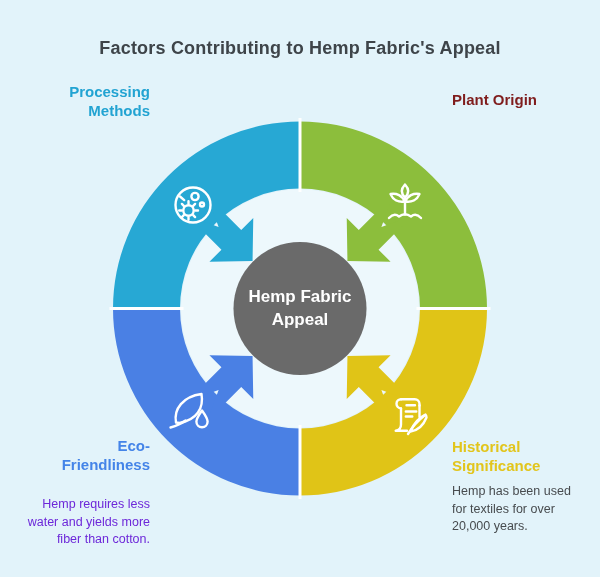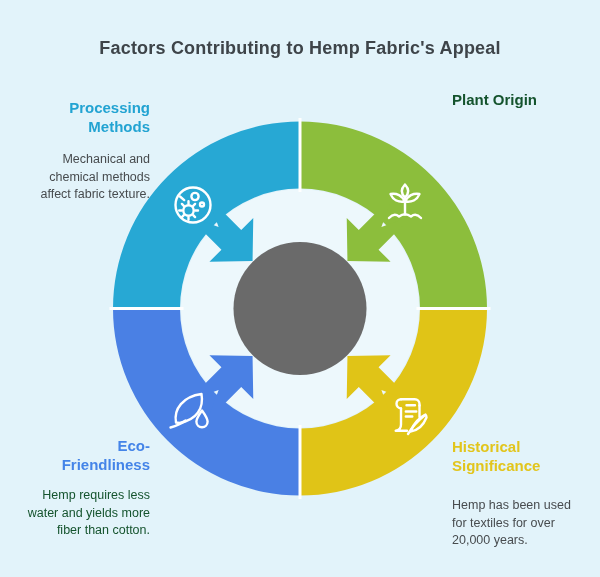--- a/index.html
+++ b/index.html
@@ -5,28 +5,28 @@
   html,body{margin:0;padding:0;}
   body{font-family:"Liberation Sans","DejaVu Sans",sans-serif;}
   #stage{position:relative;width:600px;height:577px;overflow:hidden;}
   .title{position:absolute;top:38px;left:0;right:0;text-align:center;
          font-size:18px;font-weight:bold;letter-spacing:.2px;}
   .label-block{position:absolute;}
   .label-block h2{margin:0;font-size:15px;font-weight:bold;line-height:1.27;white-space:pre-line;}
   .label-block p{margin:0;font-size:12.5px;line-height:1.4;white-space:normal;}
   .align-right{text-align:right;}
   .align-left{text-align:left;}
-  .blk-tl{left:18px;top:82px;width:132px;margin-top:16px;}
+  .blk-tl{left:18px;top:82px;width:132px;}
   .blk-tl h2{margin-bottom:15px;}
   .blk-tr{left:452px;top:90px;width:106px;}
   .blk-tr h2{margin-bottom:11px;}
   .blk-bl{left:24px;top:436px;width:126px;}
-  .blk-bl h2{margin-bottom:13px;}
+  .blk-bl h2{margin-bottom:22px;}
   .blk-br{left:452px;top:437px;width:122px;}
-  .blk-br h2{margin-bottom:22px;}
+  .blk-br h2{margin-bottom:8px;}
   svg.diagram{position:absolute;left:0;top:0;}
   .icon{fill:none;stroke:#ffffff;stroke-width:2.4;stroke-linecap:round;stroke-linejoin:round;}
   .divider{stroke-width:3;stroke-linecap:butt;}
   .center-label{position:absolute;left:225px;top:242px;width:150px;height:133px;
                 display:flex;align-items:center;justify-content:center;text-align:center;
                 color:#ffffff;font-size:17px;font-weight:bold;line-height:1.35;white-space:pre-line;}
 </style>
 </head>
 <body>
 
@@ -87,35 +87,36 @@
       <path d="M43.5,16.5 V28"></path>
       <path d="M30.5,16.2 h8.5 M29.8,22.5 h10.5 M29.8,27.5 h6.5"></path>
       <path d="M49.5,25.5 C43,28.5 37.5,34.5 34.5,42.5 C42,41.5 47.5,36 50.5,28.5
                C50.5,27 50.2,26.2 49.5,25.5 Z"></path>
       <path d="M32,45 C36,38.5 42,31.5 48.5,26.5"></path>
     </g>
 
     <circle cx="300" cy="308.5" r="66.5" style="fill: rgb(106, 106, 106);"></circle>
   </svg>
 
+  <div class="center-label">Hemp Fabric
+Appeal</div>
 
   <div class="label-block blk-tl align-right">
     <h2 style="color: rgb(34, 163, 210);">Processing
 Methods</h2>
-    <p style="color: rgb(71, 75, 78);">Mechanical and chemical methods affect fabric texture.</p>
   </div>
 
   <div class="label-block blk-tr align-left">
-    <h2 style="color: #14532d;">Plant Origin</h2>
+    <h2 style="color: #7f1d1d;">Plant Origin</h2>
   </div>
 
   <div class="label-block blk-bl align-right">
     <h2 style="color: rgb(68, 132, 232);">Eco-
 Friendliness</h2>
-    <p style="color: #14532d;">Hemp requires less water and yields more fiber than cotton.</p>
+    <p style="color: #6d28d9;">Hemp requires less water and yields more fiber than cotton.</p>
   </div>
 
   <div class="label-block blk-br align-left">
     <h2 style="color: rgb(226, 197, 28);">Historical
 Significance</h2>
     <p style="color: rgb(71, 75, 78);">Hemp has been used for textiles for over 20,000 years.</p>
   </div>
 
 </div>
 

